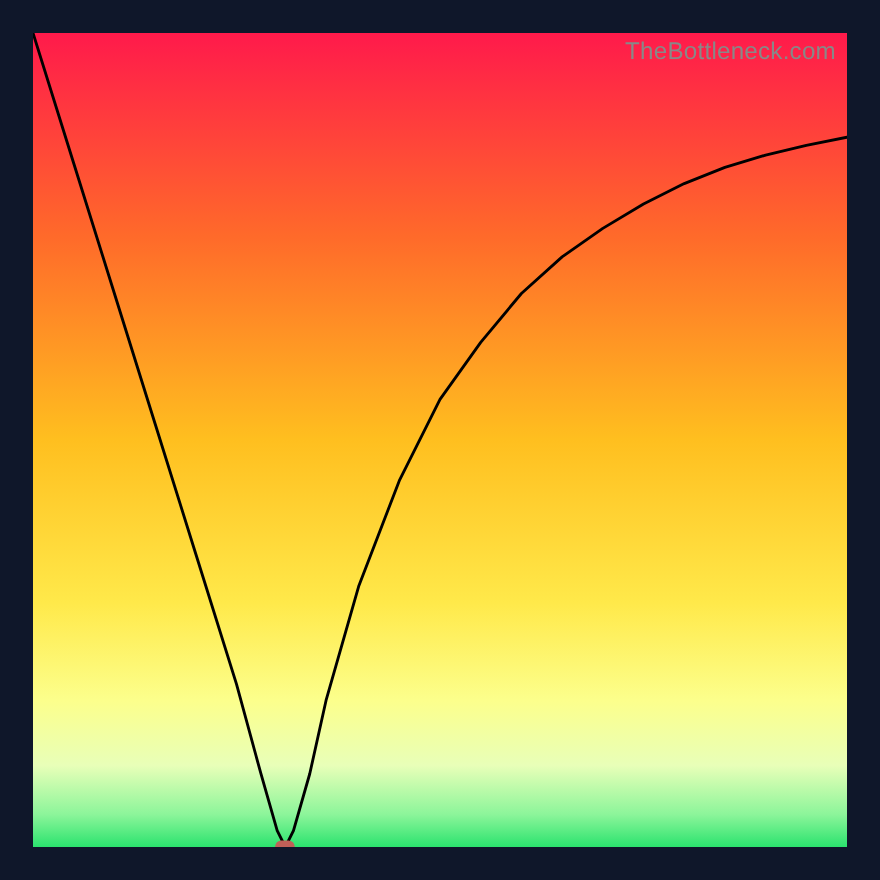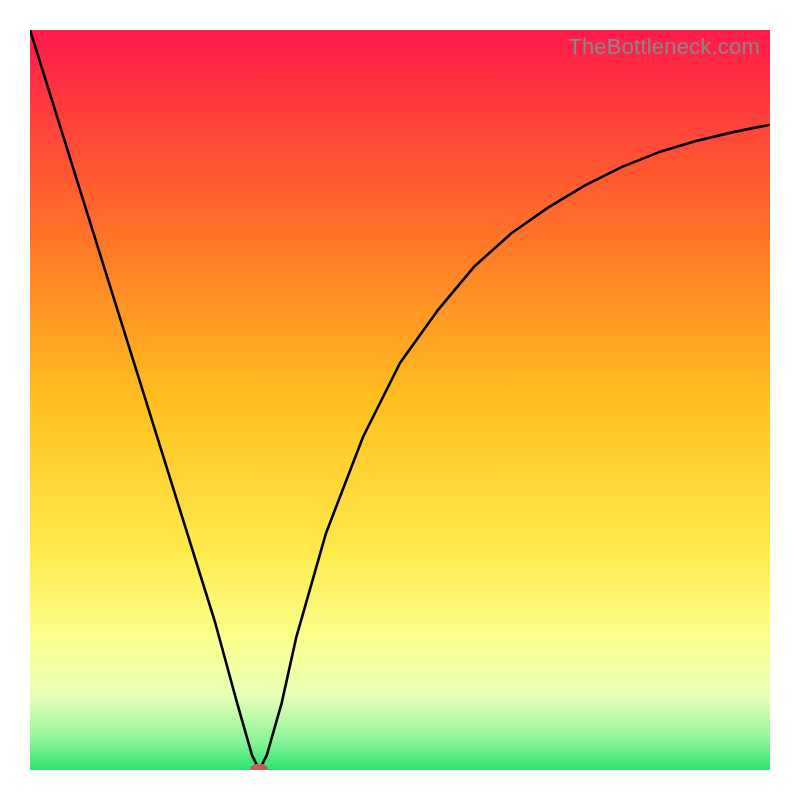--- a/index.html
+++ b/index.html
@@ -8,21 +8,21 @@
     width: 800px;
     height: 800px;
     overflow: hidden;
     background: #000;
     font-family: Arial, Helvetica, sans-serif;
   }
   .frame {
     position: relative;
     width: 800px;
     height: 800px;
-    background: #ffffff;
+    background: #0f172a;
   }
   .plot {
     position: absolute;
     left: 30px;
     top: 30px;
     width: 740px;
     height: 740px;
     overflow: hidden;
   }
   .gradient {

